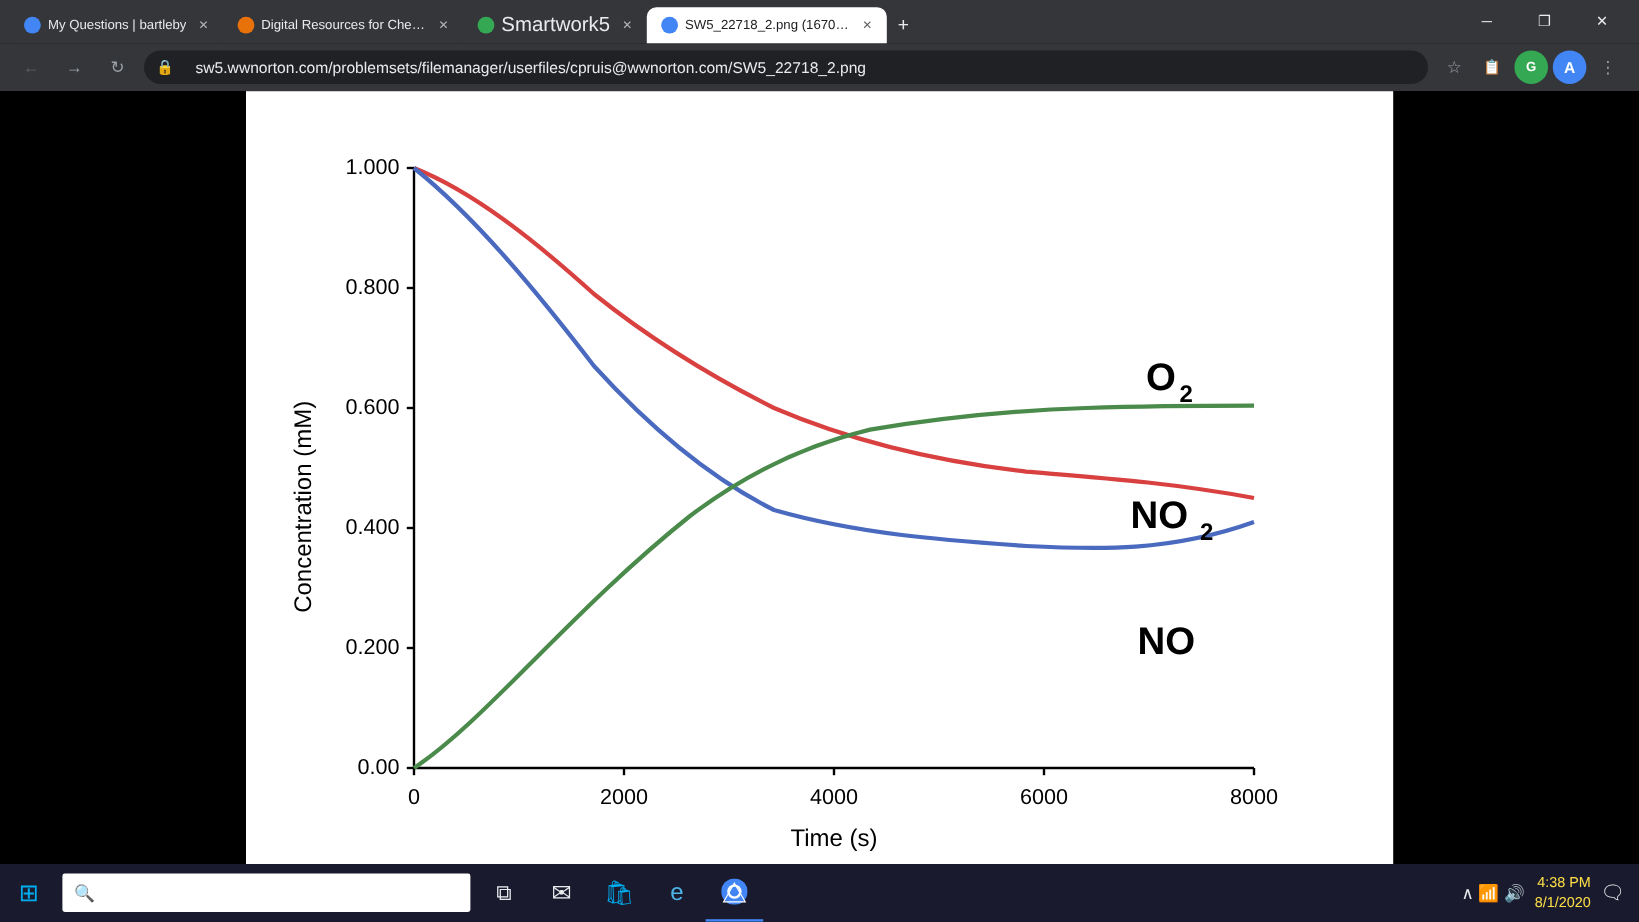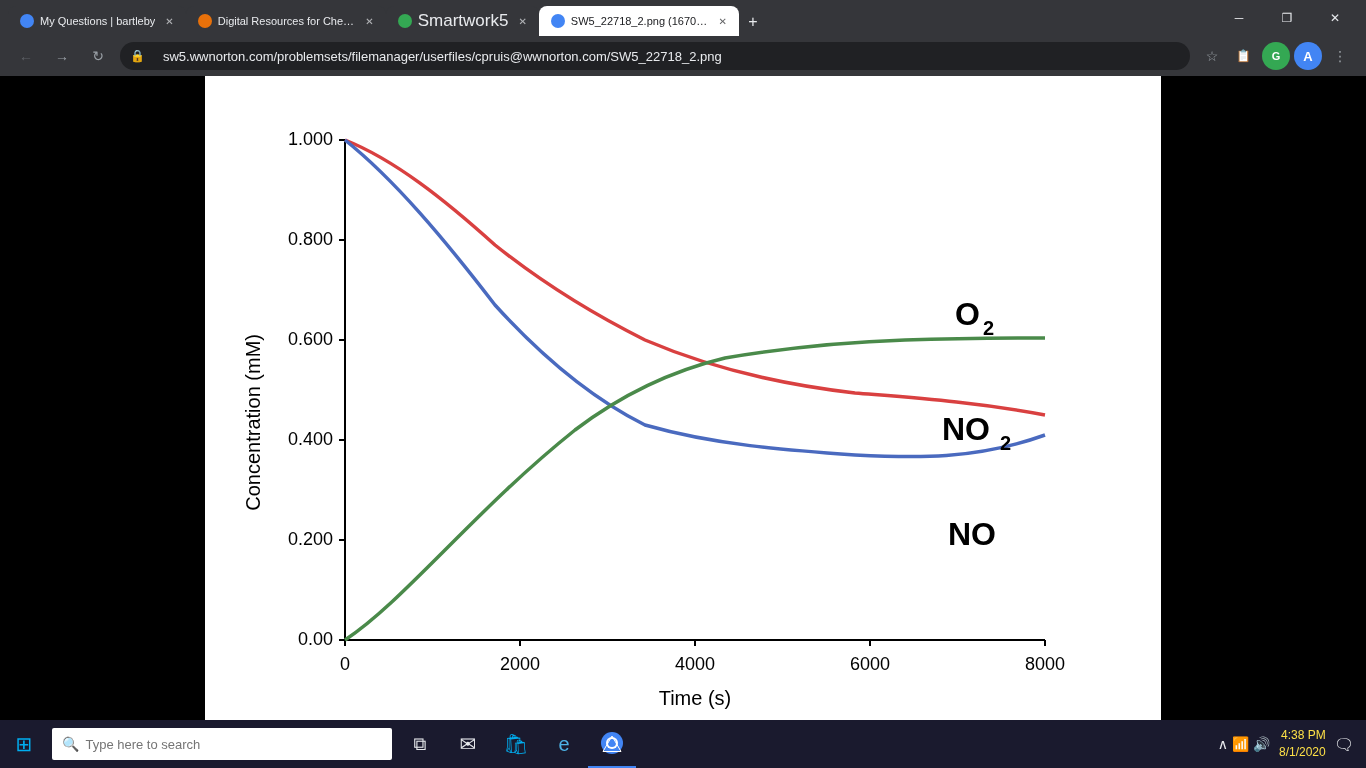--- a/index.html
+++ b/index.html
@@ -245,21 +245,20 @@
 </div>
 
 <div class="taskbar">
 
   <button class="start-btn">
     <span class="win-logo">⊞</span>
   </button>
 
   <div class="search-bar">
     <span class="search-icon-tb">🔍</span>
-    <input class="search-input-tb" placeholder="Type here to search" readonly="" style="">
   </div>
 
   <div class="tb-icon">
     <span style="color:#e8eaed;font-size:18px;">⧉</span>
   </div>
 
   <div class="tb-icon">
     <span style="font-size:20px;">✉</span>
   </div>
   <div class="tb-icon">

